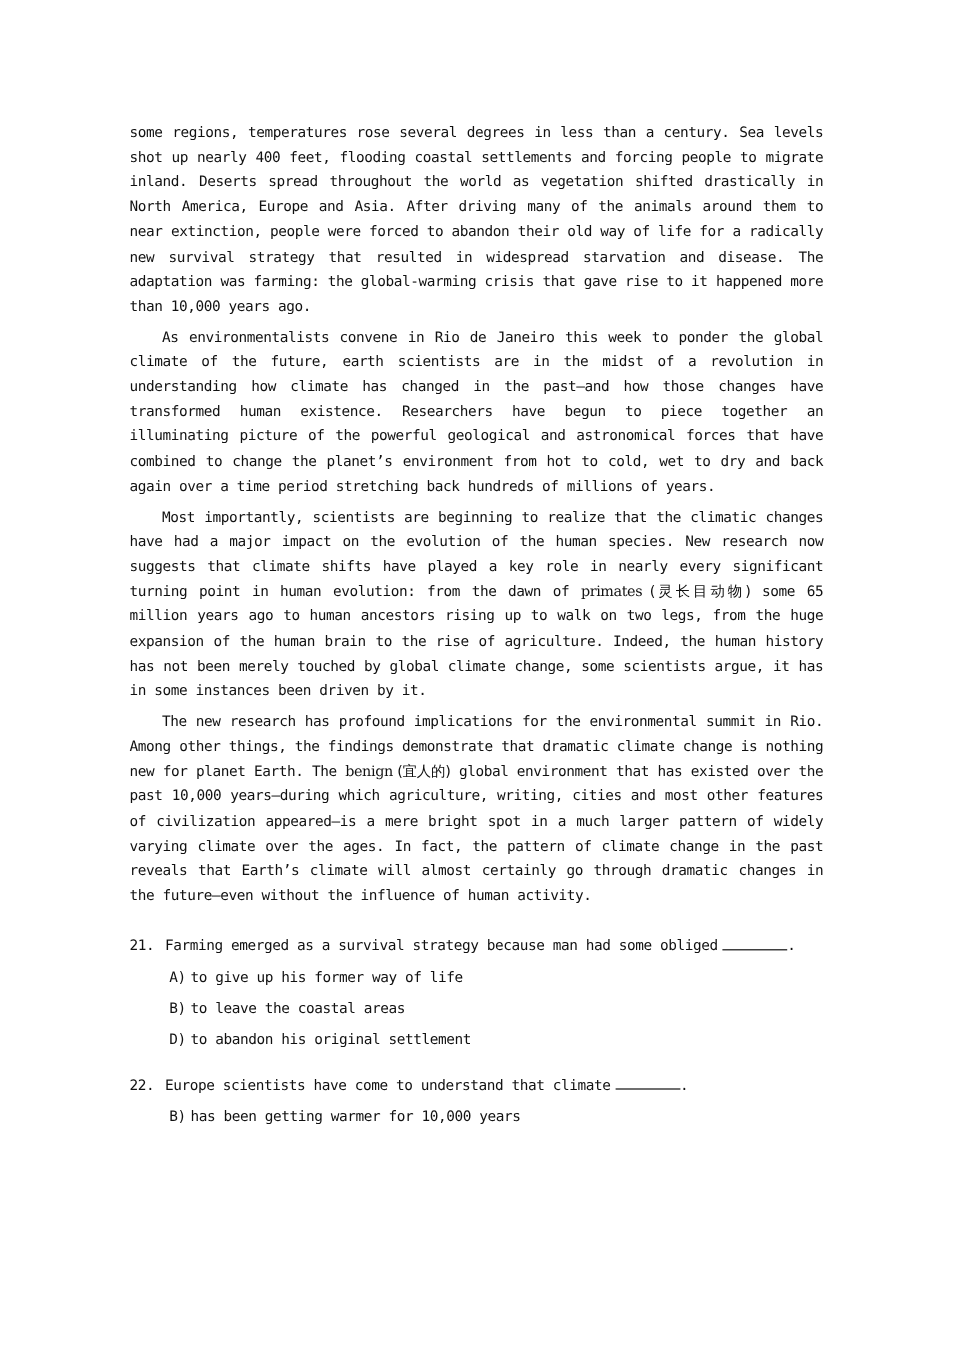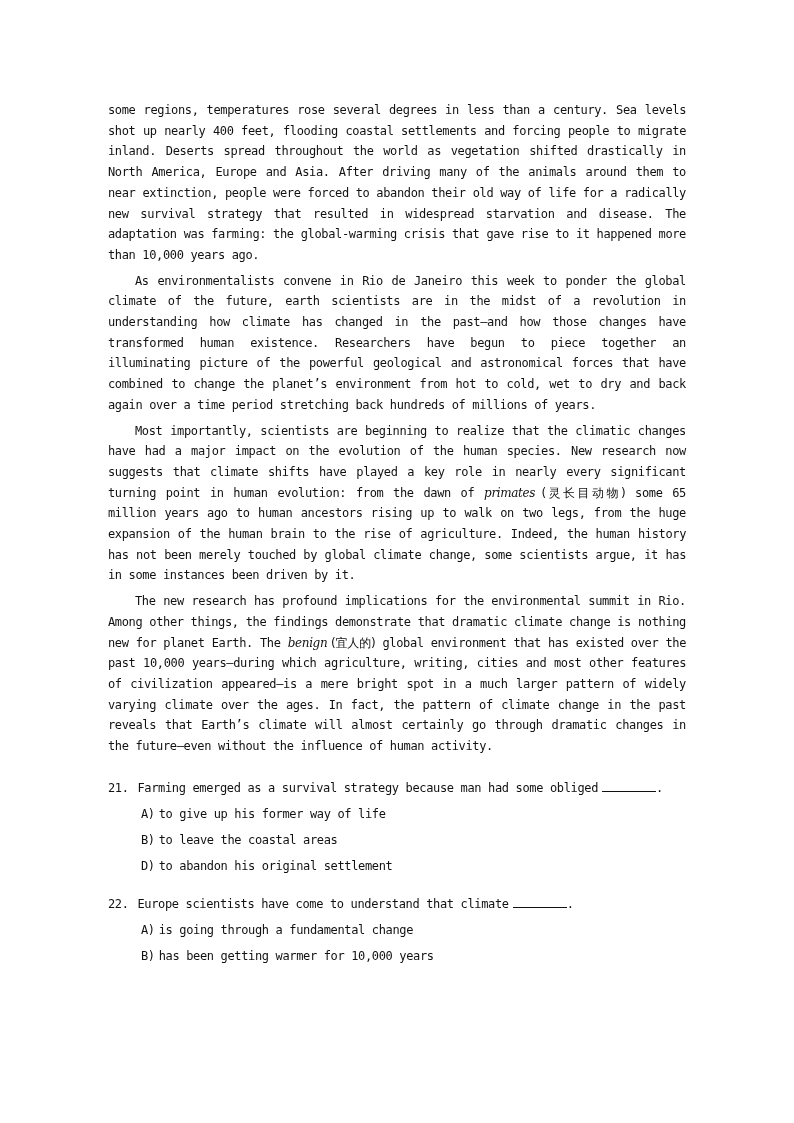--- a/index.html
+++ b/index.html
@@ -14,21 +14,21 @@
       color: #111111;
       letter-spacing: -0.35px;
     }
     .para {
       margin: 0 0 5px 0;
       line-height: 20.7px;
       text-align: justify;
       text-align-last: left;
     }
     .para.indent { text-indent: 27px; }
-    .para .ital { font-style: italic; font-family: "DejaVu Serif", "Liberation Serif", serif; }
+    .para .ital { font-family: "DejaVu Serif", "Liberation Serif", serif; }
     .gloss { font-family: "DejaVu Sans", sans-serif; }
     .question {
       margin-top: 17px;
       line-height: 20px;
     }
     .q-stem { margin: 0; }
     .q-num { margin-right: 2px; }
     .blank {
       display: inline-block;
       width: 54px;
@@ -71,17 +71,16 @@
       <li class="option"><span class="opt-letter">D)</span><span>to abandon his original settlement</span></li>
     </ul>
   </div>
 
   <div class="question" style="margin-top:18px;">
     <p class="q-stem">
       <span class="q-num">22.</span>
       <span>Europe scientists have come to understand that climate</span><span class="blank"></span><span>.</span>
     </p>
     <ul class="options">
-      <li class="option"><span class="opt-letter">A)</span><span>is going through a fundamental change</span></li>
       <li class="option"><span class="opt-letter">B)</span><span>has been getting warmer for 10,000 years</span></li>
     </ul>
   </div>
 </div>
 
 </body></html>

